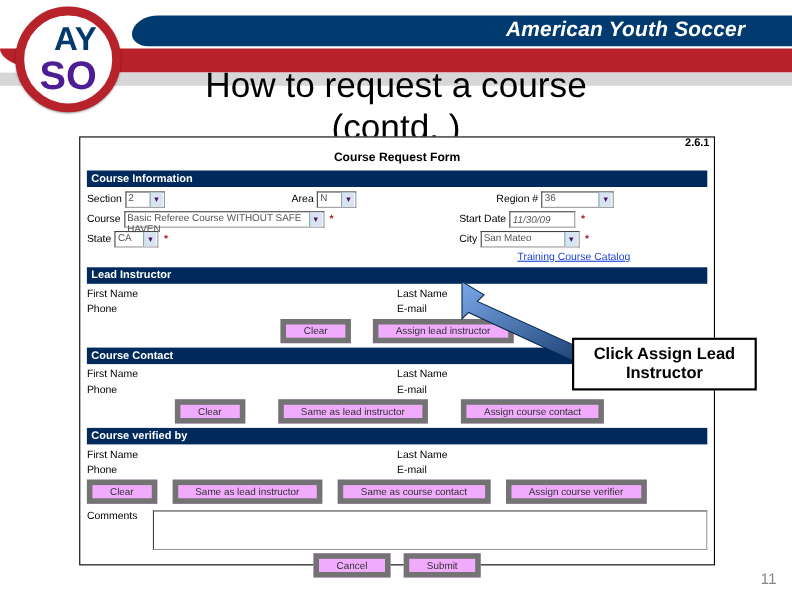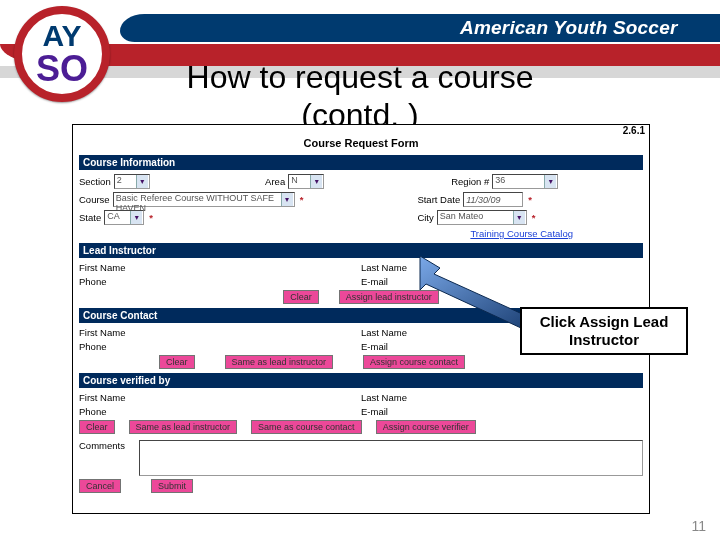--- a/index.html
+++ b/index.html
@@ -48,21 +48,21 @@
     top: 6px; left: 14px;
     width: 96px; height: 96px;
     border-radius: 50%;
     background: #fff;
     border: 8px solid #b8222a;
     box-shadow: 0 1px 2px rgba(0,0,0,.4);
     display:flex; flex-direction:column; align-items:center; justify-content:center;
     z-index: 5;
   }
   .logo-inner {
-    text-align:center;
+    text-align:right;
     line-height:1;
   }
   .logo-ay { font-weight:900; font-size:30px; color:#003a6f; }
   .logo-so { font-weight:900; font-size:36px; color:#4c1d95; }
 
   
   .slide-title {
     position: absolute;
     top: 58px; left: 160px; width: 400px;
     text-align: center;
@@ -117,24 +117,24 @@
   .sel { min-width: 30px; position: relative; padding-right:12px; }
   .sel::after{
     content:"▾"; position:absolute; right:1px; top:0; bottom:0;
     width:11px; background:#d8e4f2; border-left:1px solid #8aa;
     color:#416; font-size:8px; line-height:13px; text-align:center;
   }
   .asterisk { color:#b8222a; font-weight:bold; padding:0 2px; }
   .link { color:#1a3fd6; text-decoration: underline; }
   .btn {
     display:inline-block;
-    border:1px solid #737373;
-    background:#ec4899;
+    border:5px solid #737373;
+    background:#f0abfc;
     font-size:9px;
-    padding: 1px 6px;
+    padding: 1px 16px;
   }
   .btn-row { display:flex; gap:8px; justify-content:flex-start; margin:2px 0 2px 0; }
   textarea.inp { height: 36px; resize:none; }
   .half { width: 50%; display:flex; align-items:center; gap:4px; }
 
   
   .callout {
     position: absolute;
     top: 307px; left: 520px;
     width: 168px;
@@ -295,21 +295,21 @@
       <span class="btn">Clear</span>
       <span class="btn">Same as lead instructor</span>
       <span class="btn">Same as course contact</span>
       <span class="btn">Assign course verifier</span>
     </div>
 
     <div class="row" style="align-items:flex-start; margin-top:6px;">
       <span class="lbl" style="width:60px">Comments</span>
       <textarea class="inp" style="flex: 1 1 0%;"></textarea>
     </div>
-    <div class="btn-row" style="gap:30px; margin-top:0;">
+    <div class="btn-row" style="justify-content:center; gap:12px; margin-top:0;">
       <span class="btn">Cancel</span>
       <span class="btn">Submit</span>
     </div>
   </div>
 </div>
 
 <svg class="arrow-svg" viewBox="0 0 140 78">
   <defs>
     <linearGradient id="g1" x1="0" y1="0" x2="1" y2="1">
       <stop offset="0" stop-color="#7aa8e8"></stop>

